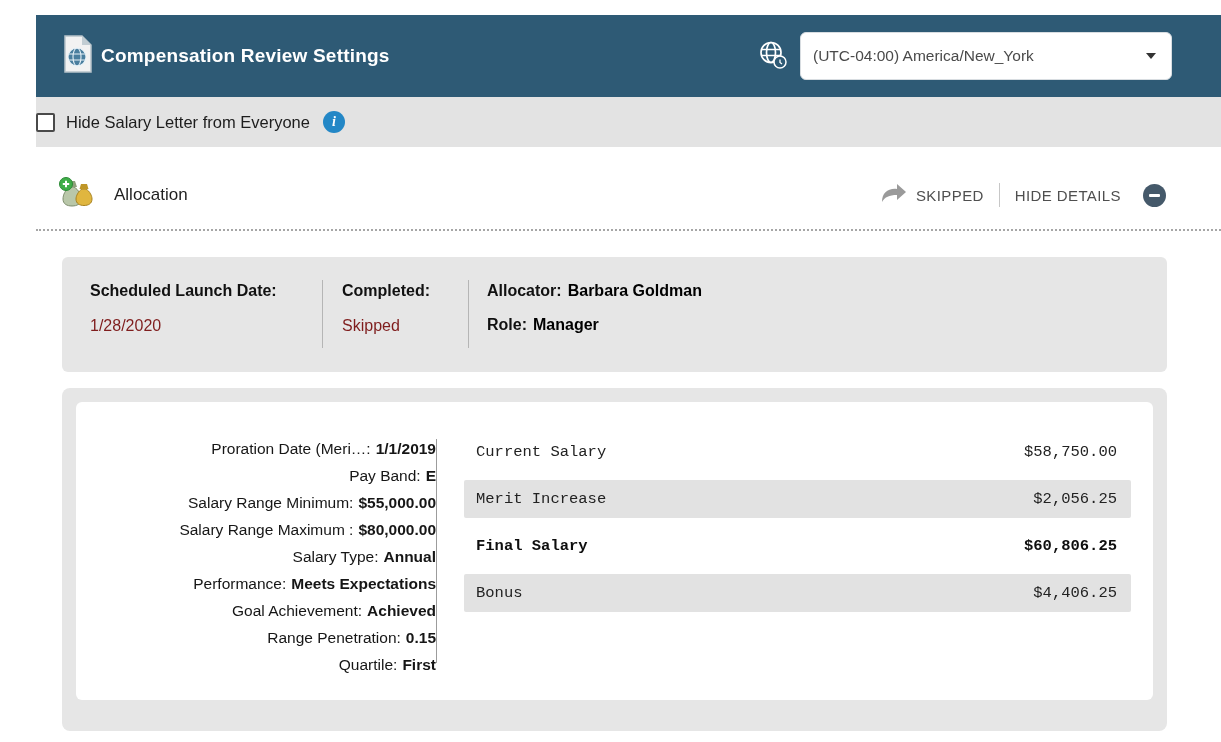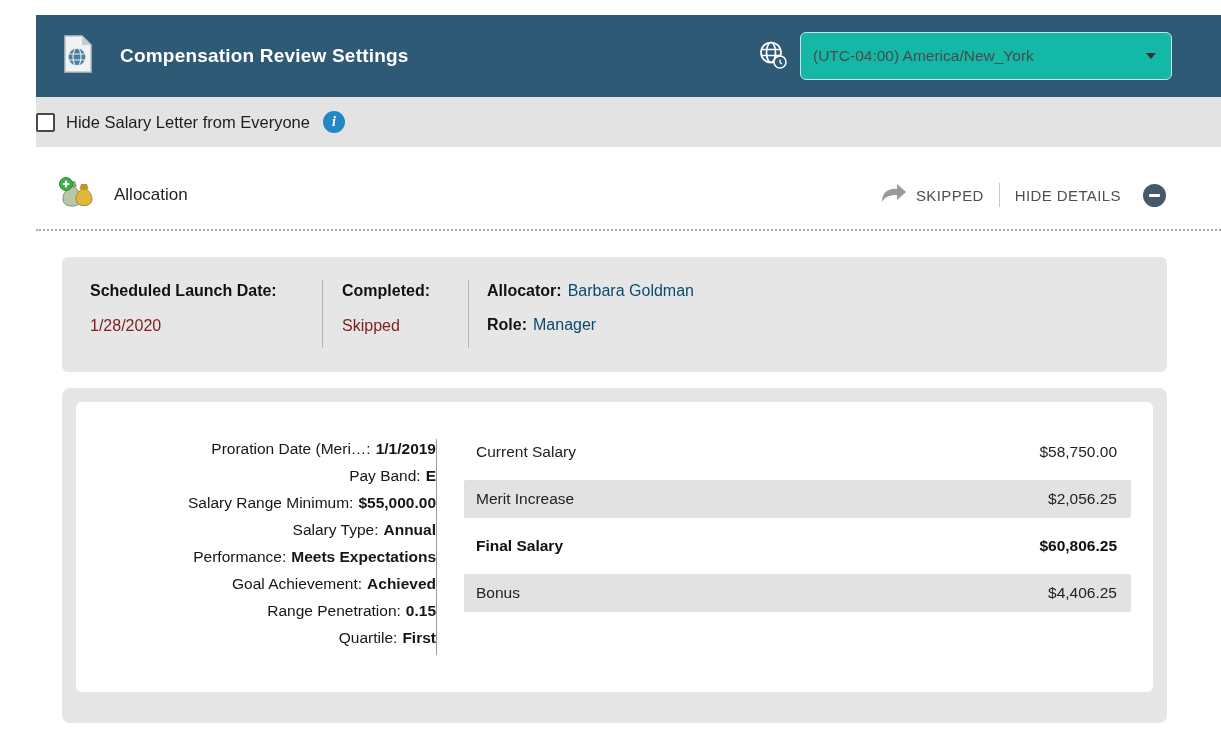--- a/index.html
+++ b/index.html
@@ -19,25 +19,25 @@
     font-family:"Liberation Sans","DejaVu Sans",sans-serif;color:var(--text-dark);
   }
   .app{margin:15px 0 0 36px;width:1185px;}
 
   
   .topbar{
     height:82px;background:var(--header-bg);
     display:flex;align-items:center;justify-content:space-between;
     padding:0 49px 0 26px;
   }
-  .topbar-left{display:flex;align-items:center;gap:26px;}
+  .topbar-left{display:flex;align-items:center;gap:7px;}
   .page-title{color:#fff;font-size:19px;font-weight:700;letter-spacing:.2px;margin:0;}
   .topbar-right{display:flex;align-items:center;gap:13px;}
   .tz-select{
-    width:372px;height:48px;background:#14b8a6;border:1px solid #d8dde1;border-radius:6px;
+    width:372px;height:48px;background:#ffffff;border:1px solid #d8dde1;border-radius:6px;
     display:flex;align-items:center;justify-content:space-between;
     padding:0 15px 0 12px;cursor:pointer;
   }
   .tz-value{color:#4a4a4a;font-size:15.5px;white-space:nowrap;overflow:hidden;}
   .caret{width:0;height:0;border-left:5px solid transparent;border-right:5px solid transparent;border-top:6px solid #333;margin-left:8px;flex:none;}
 
   
   .toolbar{
     height:50px;background:var(--toolbar-bg);
     display:flex;align-items:center;gap:13px;
@@ -76,34 +76,34 @@
     display:flex;min-height:112px;padding:23px 0 24px 28px;
   }
   .sum-col1{width:232px;}
   .sum-col2{width:145px;padding-left:19px;}
   .sum-col3{padding-left:18px;flex:1;}
   .sum-sep{width:1px;background:#b5b5b5;align-self:stretch;}
   .sum-label{font-weight:700;font-size:16px;color:#111;line-height:22px;margin-bottom:13px;}
   .sum-value{font-size:16px;color:#7f1d1d;line-height:22px;}
   .sum-line{font-size:16px;line-height:22px;margin-bottom:12px;}
   .sum-line .lbl{font-weight:700;color:#111;}
-  .sum-line .val{margin-left:6px;color:#0c4a6e;}
+  .sum-line .val{margin-left:6px;color:#000000;font-weight:bold;}
 
   
   .detail-panel{
     margin:16px 54px 0 26px;background:var(--panel-bg);border-radius:8px;
     padding:14px 14px 31px 14px;
   }
   .card{background:#fff;border-radius:6px;display:flex;padding:22px 22px 22px 20px;min-height:290px;}
   .detail-list{width:340px;padding-top:11px;text-align:right;}
   .detail-row{font-size:15.5px;color:#161616;line-height:27px;white-space:nowrap;}
   .dl{font-weight:400;}
   .dv{font-weight:700;margin-left:5px;}
   .v-sep{width:1px;background:#9c9c9c;margin:15px 0;}
-  .salary-table{flex:1;padding:9px 0 0 27px;}
+  .salary-table{flex:1;padding:9px 0 0 27px;font-family:Liberation Mono, monospace;}
   .srow{
     height:38px;display:flex;align-items:center;justify-content:space-between;
     padding:0 14px 0 12px;margin-bottom:9px;font-size:15.5px;color:#222;border-radius:2px;background:#fff;
   }
   .srow.shaded{background:var(--row-shaded-bg);}
   .srow.bold{font-weight:700;color:#0e0e0e;}
 </style>
 </head>
 <body>
 
@@ -207,20 +207,21 @@
         </div>
       </div>
     </section>
 
     <section class="detail-panel">
       <div class="card">
         <div class="detail-list">
           <div class="detail-row"><span class="dl">Proration Date (Meri…:</span><span class="dv">1/1/2019</span></div>
           <div class="detail-row"><span class="dl">Pay Band:</span><span class="dv">E</span></div>
           <div class="detail-row"><span class="dl">Salary Range Minimum:</span><span class="dv">$55,000.00</span></div>
+          <div class="detail-row"><span class="dl">Salary Range Maximum :</span><span class="dv">$80,000.00</span></div>
           <div class="detail-row"><span class="dl">Salary Type:</span><span class="dv">Annual</span></div>
           <div class="detail-row"><span class="dl">Performance:</span><span class="dv">Meets Expectations</span></div>
           <div class="detail-row"><span class="dl">Goal Achievement:</span><span class="dv">Achieved</span></div>
           <div class="detail-row"><span class="dl">Range Penetration:</span><span class="dv">0.15</span></div>
           <div class="detail-row"><span class="dl">Quartile:</span><span class="dv">First</span></div>
         </div>
         <div class="v-sep"></div>
         <div class="salary-table">
           <div class="srow">
             <span>Current Salary</span>

